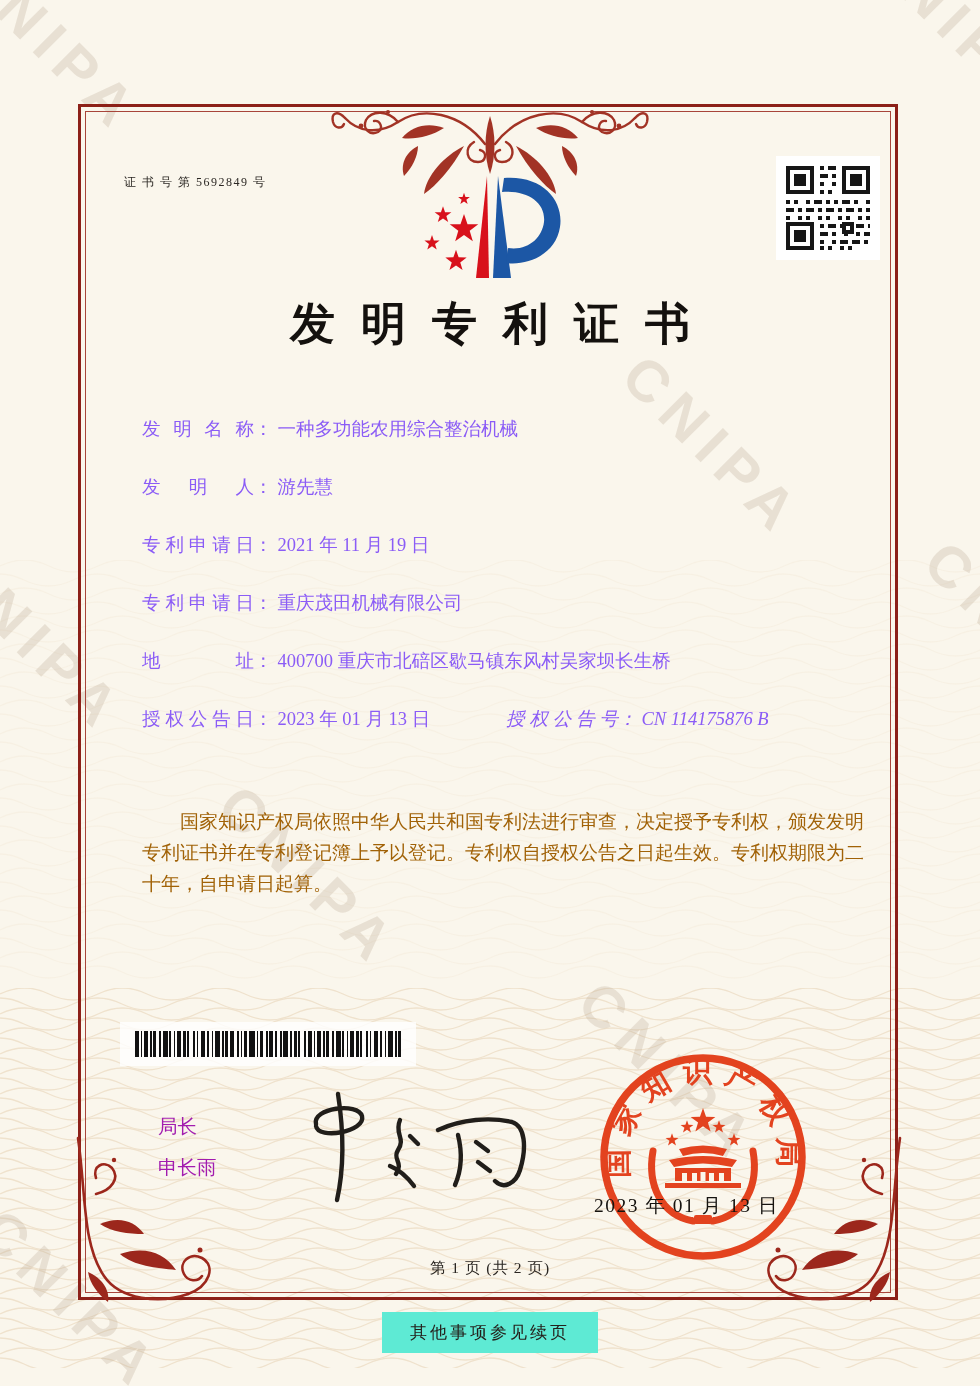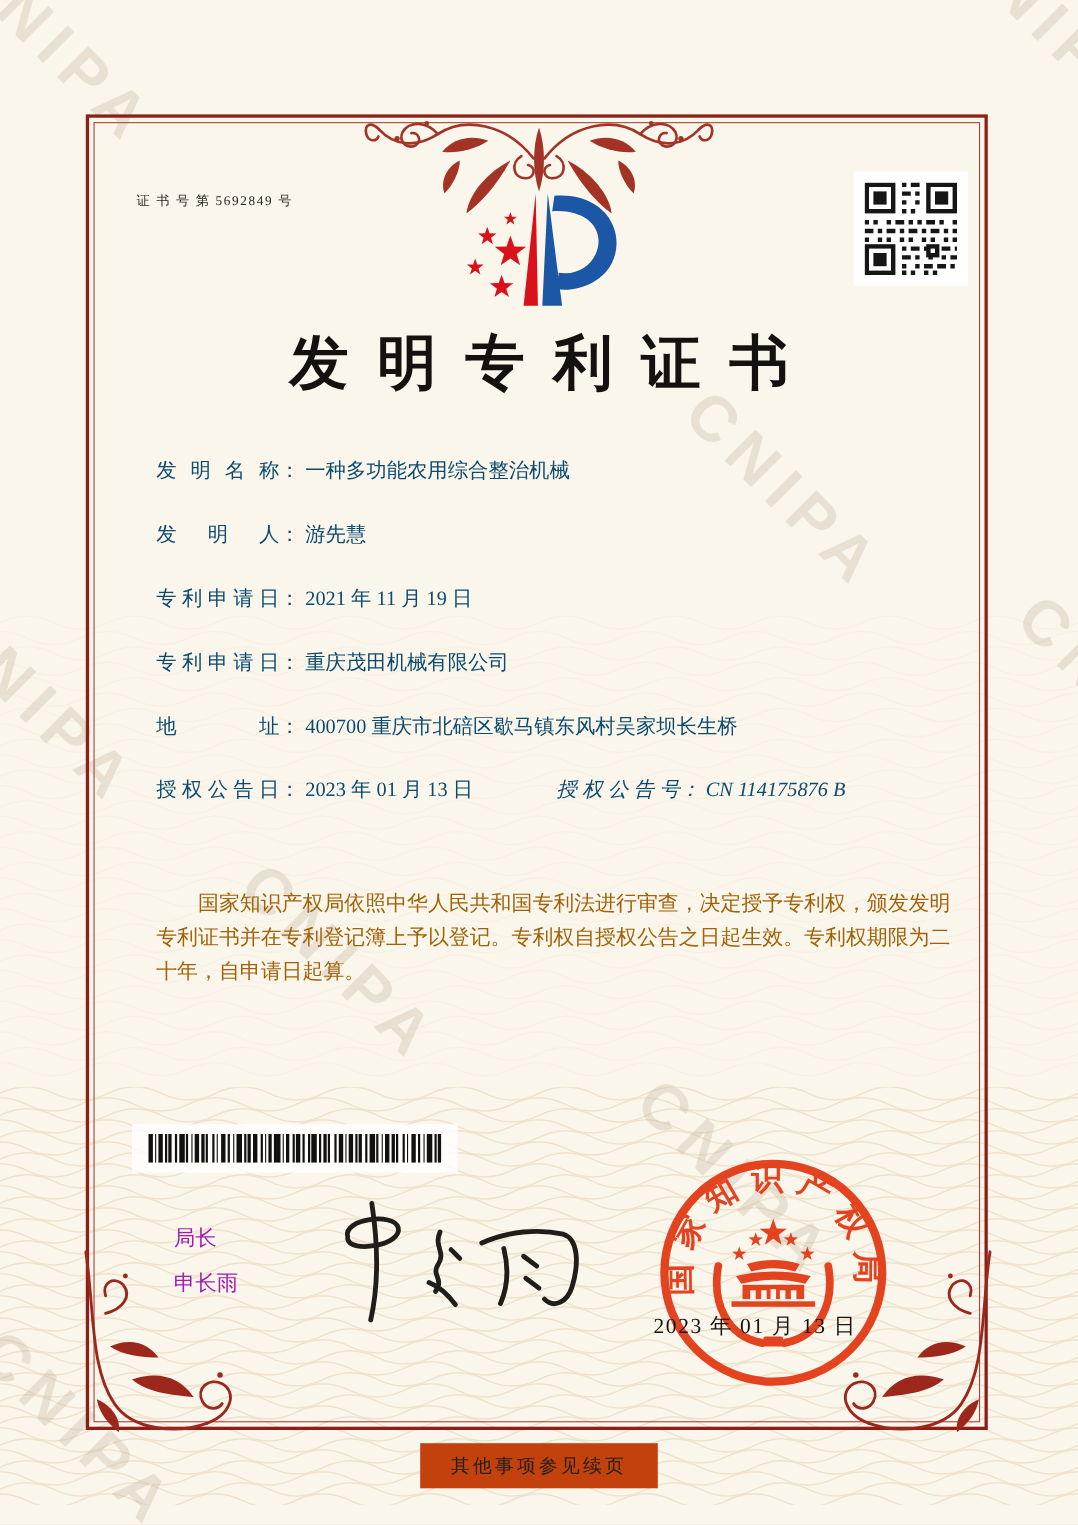--- a/index.html
+++ b/index.html
@@ -16,42 +16,42 @@
   .frame-outer{position:absolute;left:78px;top:104px;width:820px;height:1196px;
                border:3px solid #8c2018;box-sizing:border-box;z-index:2;}
   .frame-inner{position:absolute;left:4px;top:4px;right:4px;bottom:4px;border:1px solid #a8453a;}
   .ornament{position:absolute;z-index:3;}
   
   .cert-no{position:absolute;left:124px;top:174px;z-index:4;font-size:12px;letter-spacing:1.5px;color:#2b2723;}
   .logo{position:absolute;left:420px;top:166px;z-index:4;}
   .qr-box{position:absolute;left:776px;top:156px;width:104px;height:104px;background:#ffffff;z-index:4;}
   .qr-box svg{position:absolute;left:10px;top:10px;}
   .title{position:absolute;left:0;right:0;top:294px;z-index:4;text-align:center;
-         font-size:54px;font-weight:bold;letter-spacing:26px;text-indent:26px;color:#14110e;}
-  
-  .rows{position:absolute;left:142px;top:410px;width:724px;z-index:4;font-size:18.5px;color:#0c4a6e;}
+         font-size:45px;font-weight:bold;letter-spacing:26px;text-indent:26px;color:#14110e;}
+  
+  .rows{position:absolute;left:142px;top:410px;width:724px;z-index:4;font-size:18.5px;color:#8b5cf6;}
   .row{position:relative;height:58px;line-height:26px;padding-top:6px;box-sizing:border-box;}
   .lab{display:inline-block;width:112px;text-align:justify;text-align-last:justify;vertical-align:top;}
   .val{margin-left:5px;}
   .field-b{position:absolute;left:364px;top:6px;font-style:italic;}
   
   .paras{position:absolute;left:142px;top:806px;width:722px;z-index:4;font-size:19px;
          line-height:31px;text-align:justify;color:#a16207;}
   .paras p{margin:0;text-indent:2em;}
   
   .barcode-bg{position:absolute;left:120px;top:1022px;width:296px;height:44px;background:rgba(255,255,255,.8);z-index:3;}
   .barcode{position:absolute;left:134px;top:1031px;z-index:4;}
   .signoff{position:absolute;left:142px;top:1106px;z-index:4;font-size:19.5px;line-height:41px;
            color:#a21caf;font-family:"Liberation Sans","DejaVu Sans",sans-serif;margin-left:16px;}
   .signature{position:absolute;left:282px;top:1084px;z-index:4;}
   .seal{position:absolute;left:596px;top:1050px;z-index:5;opacity:.95;}
   .seal-date{position:absolute;left:594px;top:1192px;z-index:6;font-size:19.5px;letter-spacing:1.5px;color:#16130f;}
   .page-num{position:absolute;left:0;right:0;top:1258px;z-index:4;text-align:center;font-size:15.5px;letter-spacing:1px;color:#2a2622;}
   .footer-note{position:absolute;left:50%;transform:translateX(-50%);top:1312px;z-index:4;
-               background:#c2410c;padding:9px 28px;font-size:17px;letter-spacing:3px;color:#24201b;}
+               background:#5eead4;padding:9px 28px;font-size:17px;letter-spacing:3px;color:#24201b;}
 </style>
 </head>
 <body>
 
 <div class="page">
 
   <svg class="waves" width="980" height="380">
     <defs>
       <path id="wv" d="M0 6 Q24.5 -6 49 6 T98 6 T147 6 T196 6 T245 6 T294 6 T343 6 T392 6 T441 6 T490 6 T539 6 T588 6 T637 6 T686 6 T735 6 T784 6 T833 6 T882 6 T931 6 T980 6 T1029 6" fill="none" stroke="#e7d2b4" stroke-width="1.3"></path>
     </defs>
@@ -303,15 +303,16 @@
         <rect x="16" y="4" width="5" height="8"></rect>
       </g>
       <g fill="none" stroke="#e23a15" stroke-width="7" stroke-linecap="round">
         <path d="M-10,52 C-42,46 -56,16 -50,-18"></path>
         <path d="M10,52 C42,46 56,16 50,-18"></path>
       </g>
     </g>
   </svg>
   <div class="seal-date">2023 年 01 月 13 日</div>
 
+  <div class="page-num">第 1 页 (共 2 页)</div>
   <div class="footer-note">其他事项参见续页</div>
 
 </div>
 
 </body></html>

